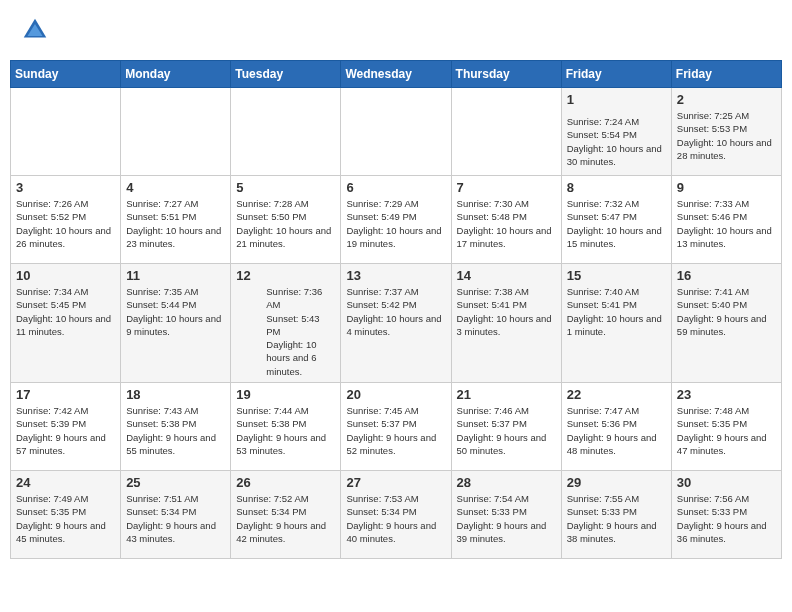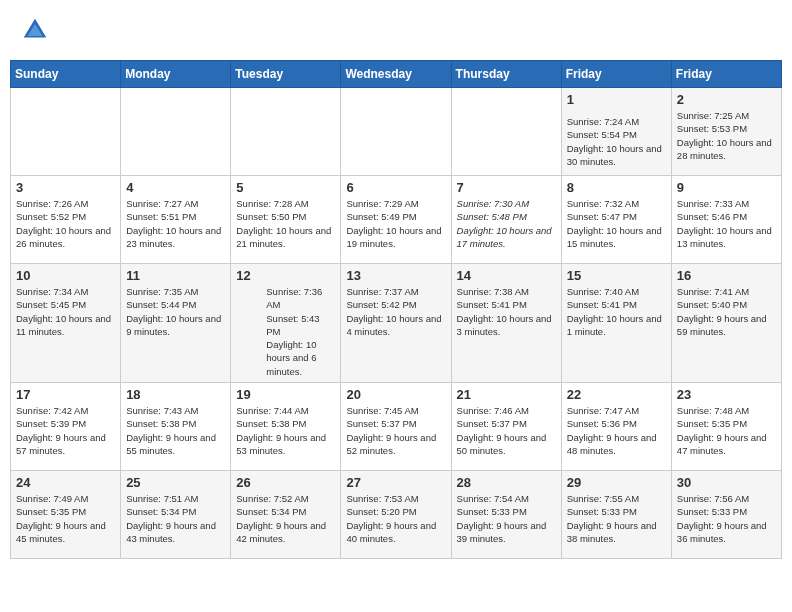--- a/index.html
+++ b/index.html
@@ -170,21 +170,21 @@
 Daylight: 10 hours and 21 minutes.</div>
         </td>
         <td>
           <span class="day-number">6</span>
           <div class="day-info" style="white-space: pre-line;">Sunrise: 7:29 AM
 Sunset: 5:49 PM
 Daylight: 10 hours and 19 minutes.</div>
         </td>
         <td>
           <span class="day-number">7</span>
-          <div class="day-info" style="white-space: pre-line; font-style: italic;">Sunrise: 7:30 AM
+          <div class="day-info" style="white-space: pre-line;">Sunrise: 7:30 AM
 Sunset: 5:48 PM
 Daylight: 10 hours and 17 minutes.</div>
         </td>
         <td>
           <span class="day-number">8</span>
           <div class="day-info" style="white-space: pre-line;">Sunrise: 7:32 AM
 Sunset: 5:47 PM
 Daylight: 10 hours and 15 minutes.</div>
         </td>
         <td>
@@ -297,21 +297,21 @@
         </td>
         <td>
           <span class="day-number">26</span>
           <div class="day-info" style="white-space: pre-line;">Sunrise: 7:52 AM
 Sunset: 5:34 PM
 Daylight: 9 hours and 42 minutes.</div>
         </td>
         <td>
           <span class="day-number">27</span>
           <div class="day-info" style="white-space: pre-line;">Sunrise: 7:53 AM
-Sunset: 5:20 PM
+Sunset: 5:34 PM
 Daylight: 9 hours and 40 minutes.</div>
         </td>
         <td>
           <span class="day-number">28</span>
           <div class="day-info" style="white-space: pre-line;">Sunrise: 7:54 AM
 Sunset: 5:33 PM
 Daylight: 9 hours and 39 minutes.</div>
         </td>
         <td>
           <span class="day-number">29</span>

